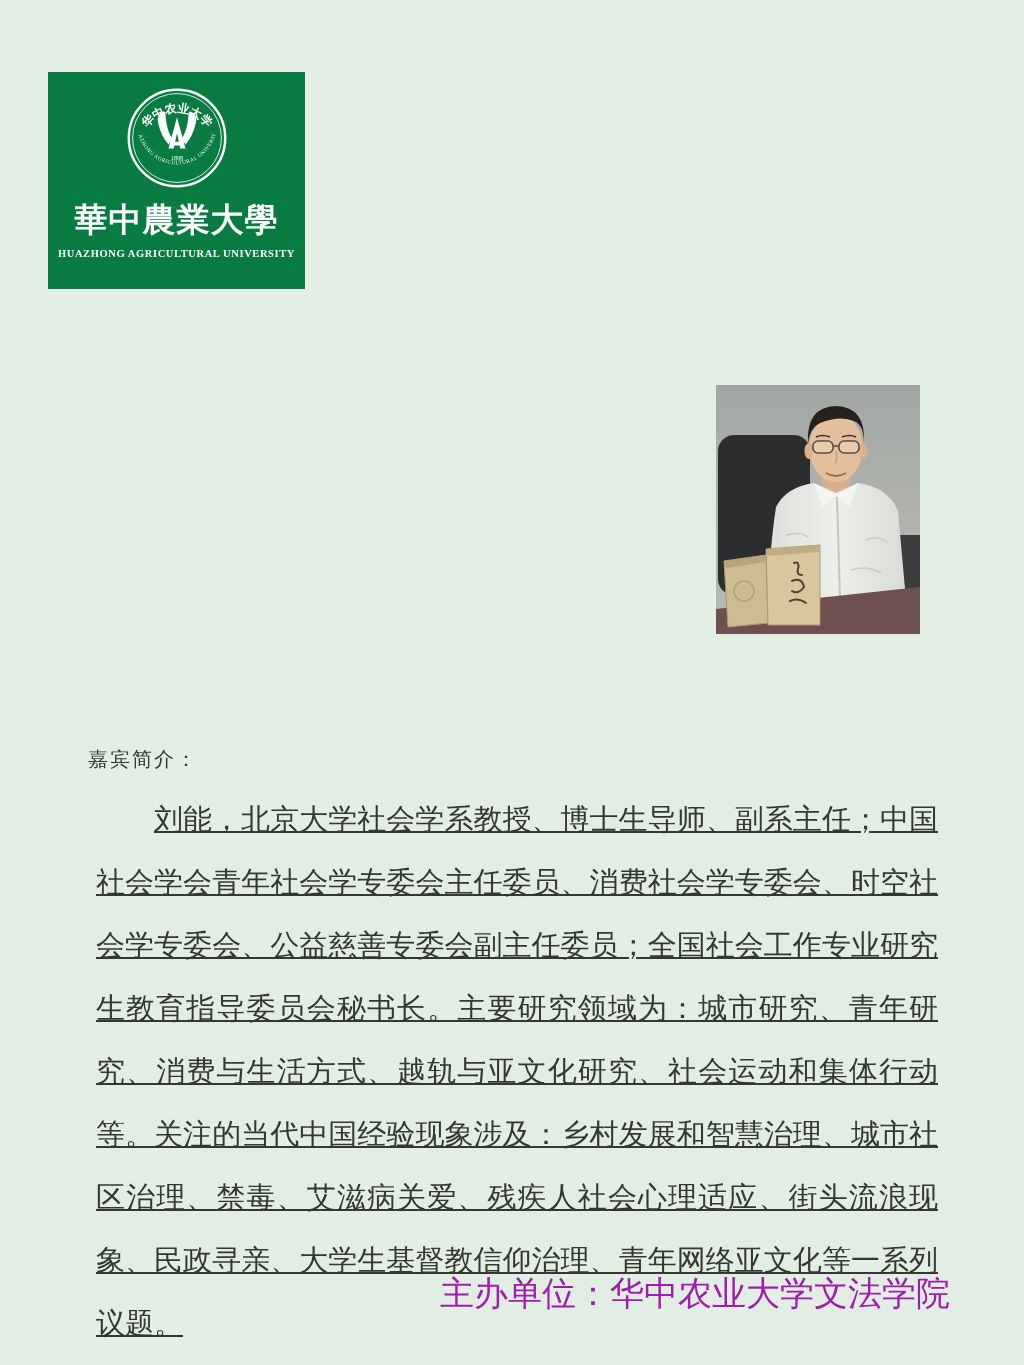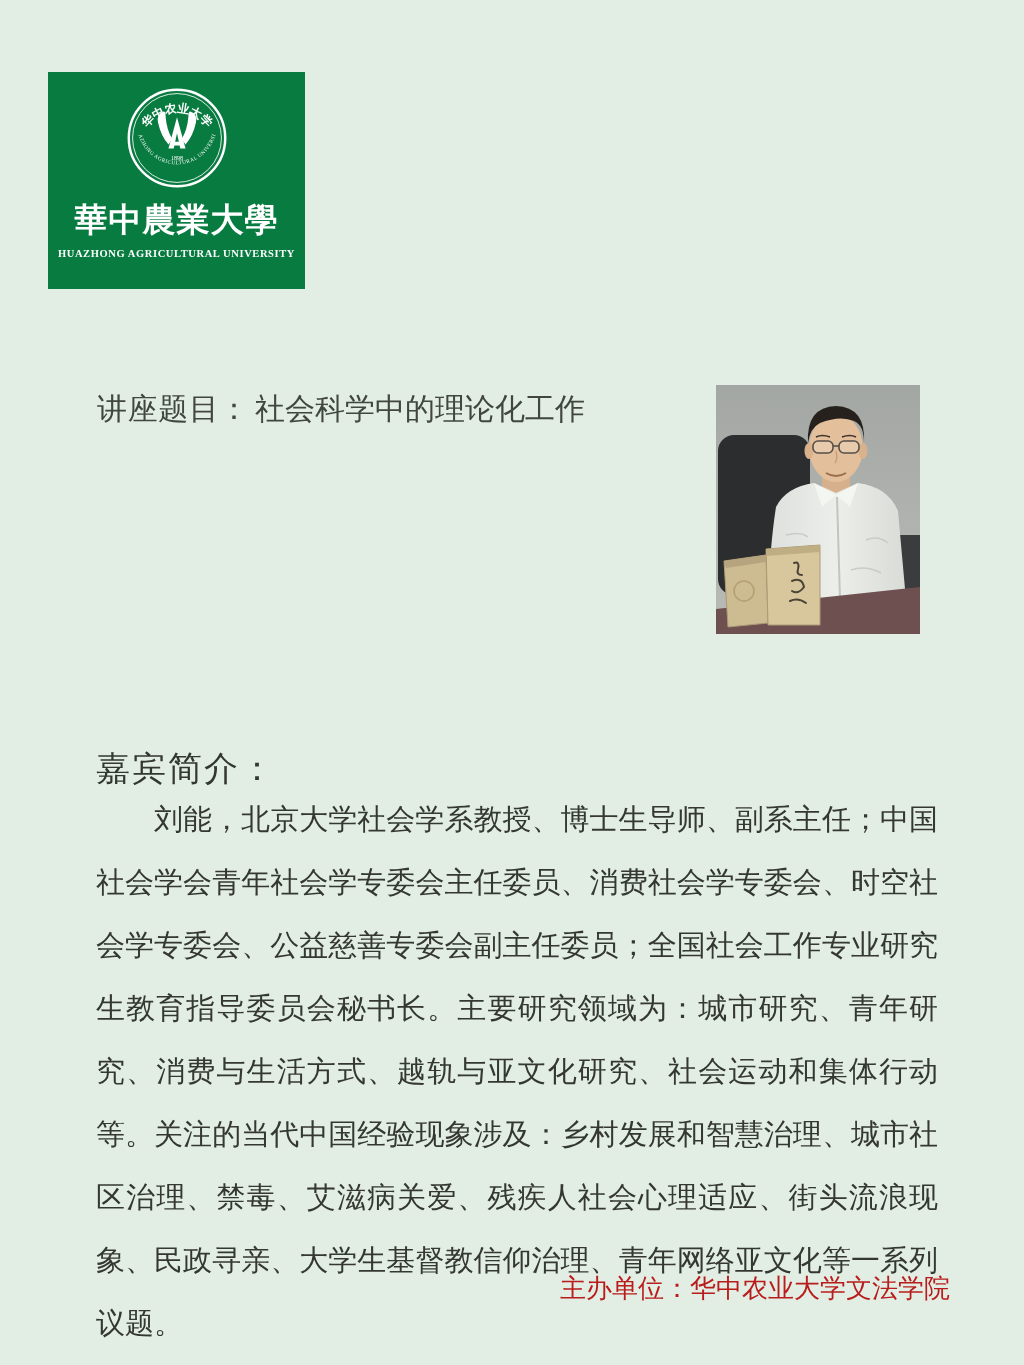--- a/index.html
+++ b/index.html
@@ -88,44 +88,45 @@
   .photo {
     position: absolute;
     left: 716px; top: 385px;
     width: 204px; height: 249px;
   }
   .photo svg { display: block; }
 
   
   .bio-heading {
     position: absolute;
-    left: 96px; top: 746px;
+    left: 88px; top: 746px;
     font-family: "DejaVu Serif", serif;
-    font-size: 34px;
+    font-size: 20px;
     color: #333731;
     letter-spacing: 2px;
   }
   .bio-paragraph {
     position: absolute;
     left: 96px; top: 788px;
     width: 842px;
     margin: 0;
     font-size: 29px;
     line-height: 63px;
     color: #343830;
     text-align: justify;
     text-indent: 2em;
+    text-decoration: underline;
   }
 
   
   .footer {
     position: absolute;
     right: 74px; top: 1271px;
-    font-size: 26px;
-    color: #b91c1c;
+    font-size: 34px;
+    color: #a21caf;
     white-space: nowrap;
   }
 </style>
 </head>
 <body>
 
 <div class="poster">
 
   <div class="logo-block">
     <svg class="emblem" viewBox="0 0 110 110" xmlns="http://www.w3.org/2000/svg" aria-hidden="true">
@@ -149,23 +150,20 @@
         <path d="M51.5,59 L58.5,59 L59.5,63 L50.5,63 Z"></path>
       </g>
       <text x="55" y="78" font-size="6.5" fill="#ffffff" text-anchor="middle" font-family="'Liberation Serif', serif">1898</text>
     </svg>
     <div class="script-name">華中農業大學</div>
     <div class="latin-name">HUAZHONG AGRICULTURAL UNIVERSITY</div>
   </div>
 
 
   <div class="details">
-    <div class="detail-row">
-      <span class="detail-label">讲座题目</span><span class="detail-colon">：</span><span class="detail-value">社会科学中的理论化工作</span>
-    </div>
   </div>
 
   <div class="photo">
     <svg viewBox="0 0 204 249" width="204" height="249" xmlns="http://www.w3.org/2000/svg" aria-hidden="true">
       <defs>
         <linearGradient id="wall" x1="0" y1="0" x2="0" y2="1">
           <stop offset="0" stop-color="#a3a7a3"></stop>
           <stop offset="1" stop-color="#b9bbb6"></stop>
         </linearGradient>
         <linearGradient id="shirt" x1="0" y1="0" x2="1" y2="0">

